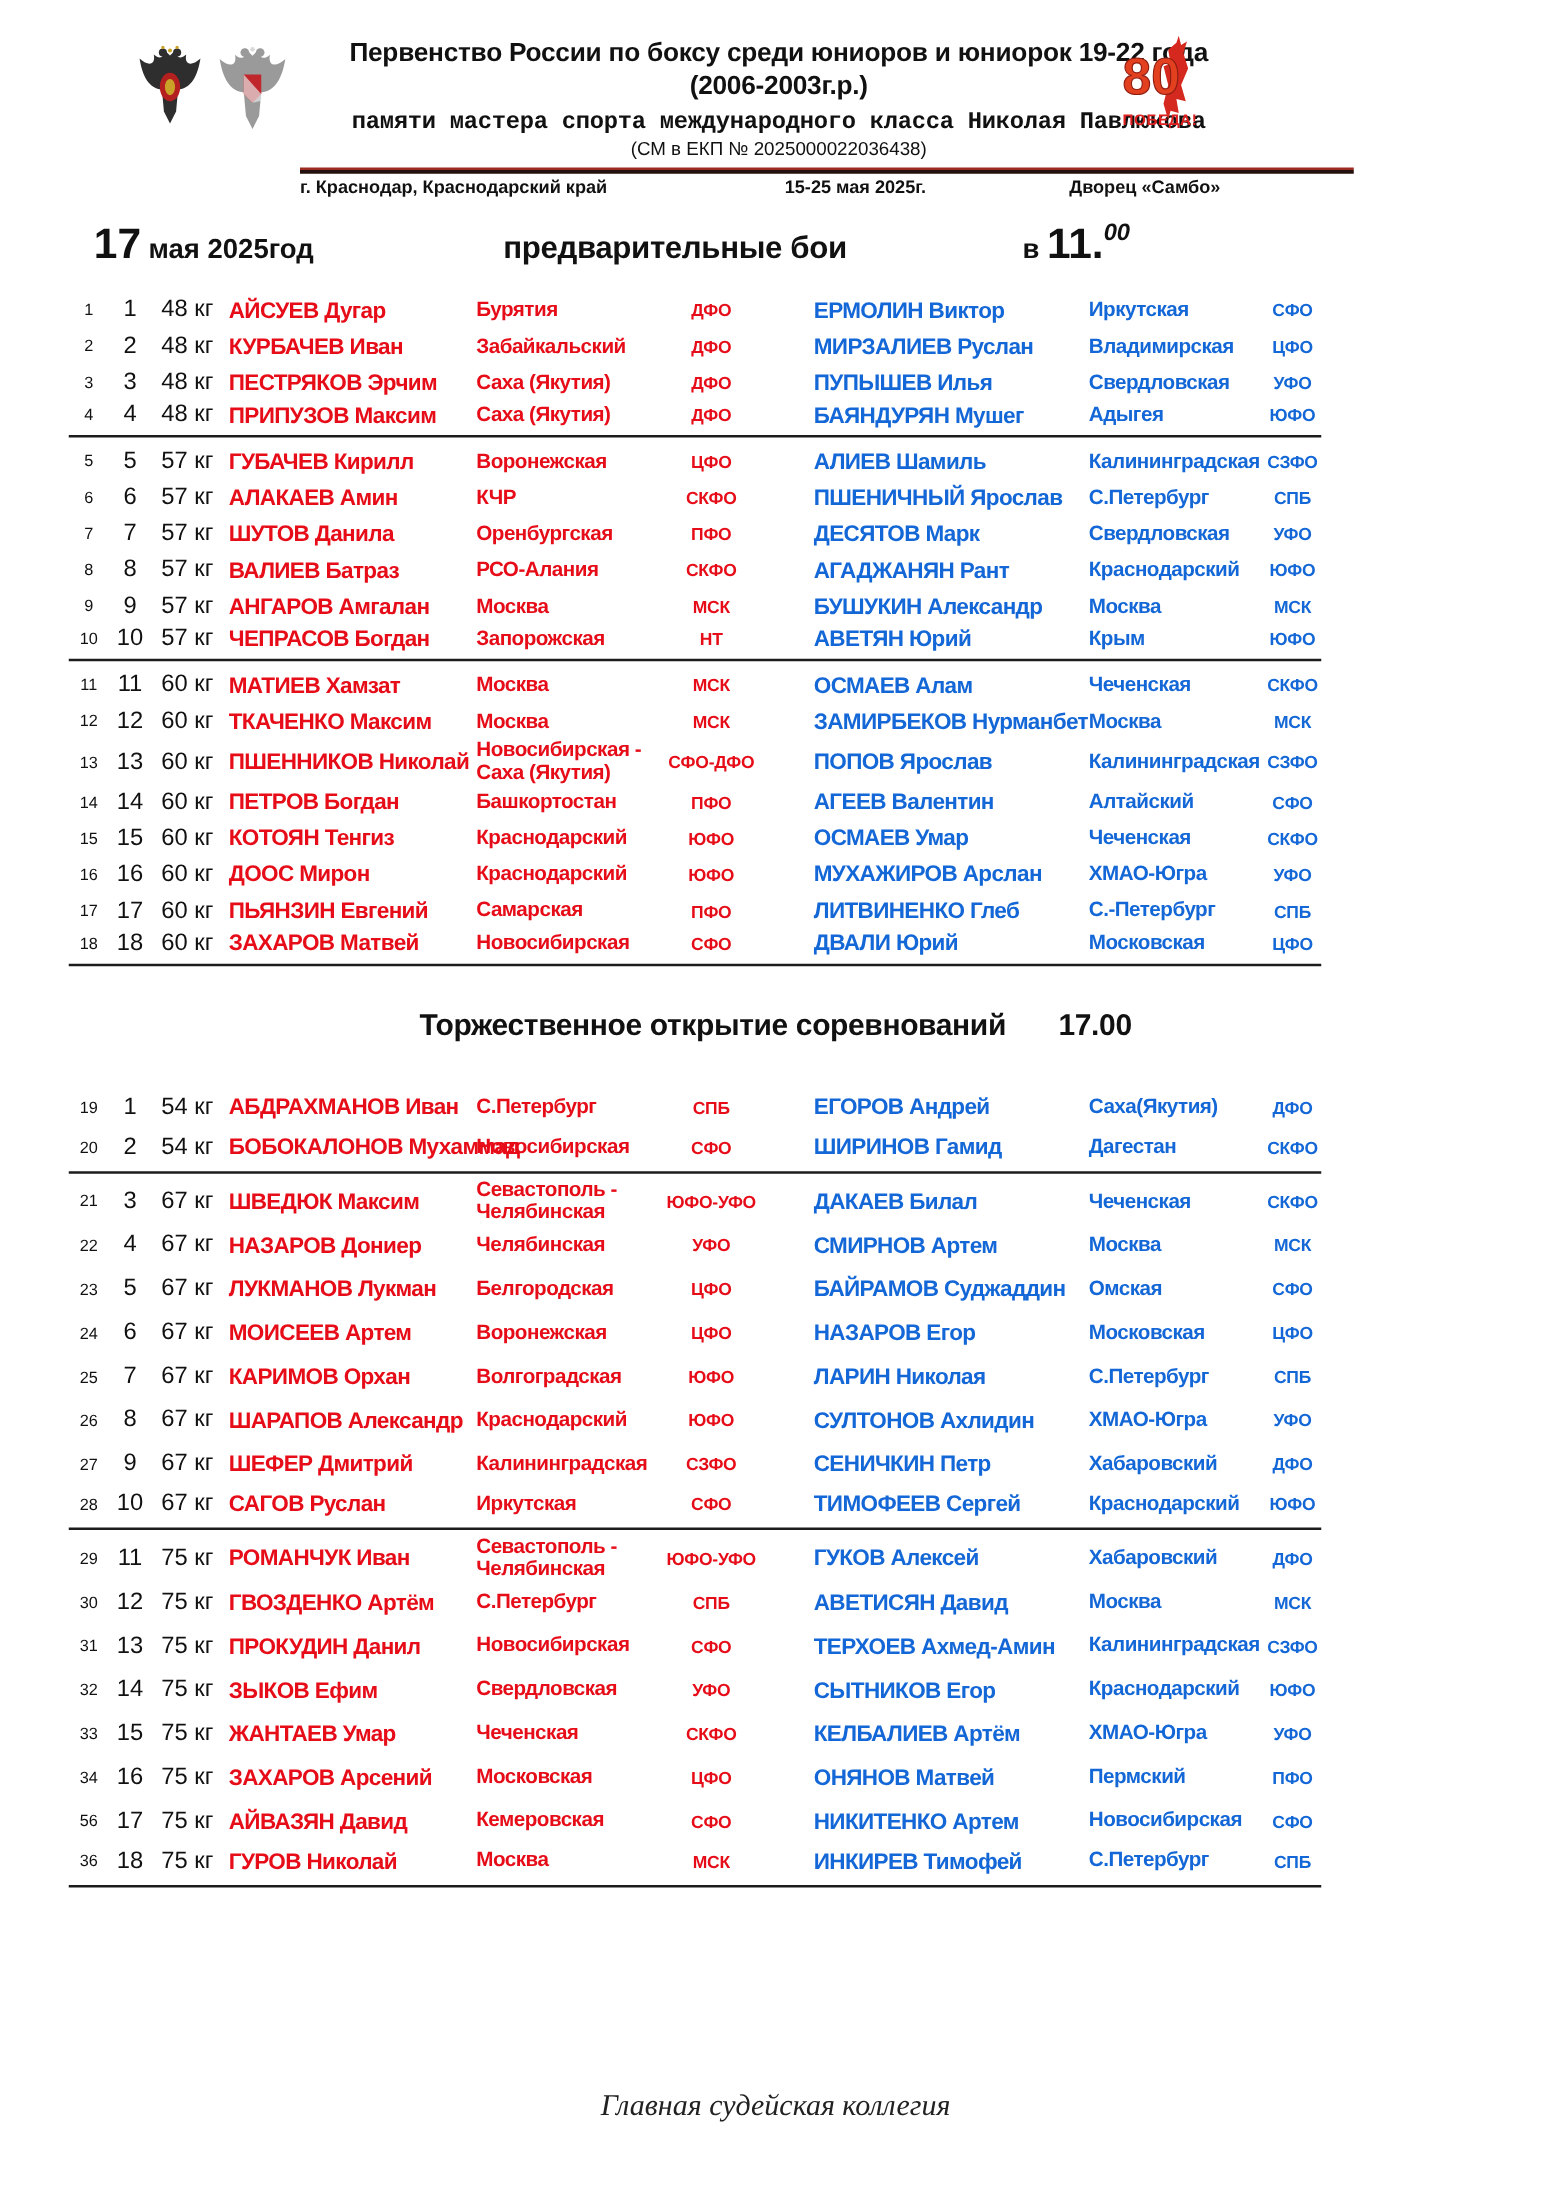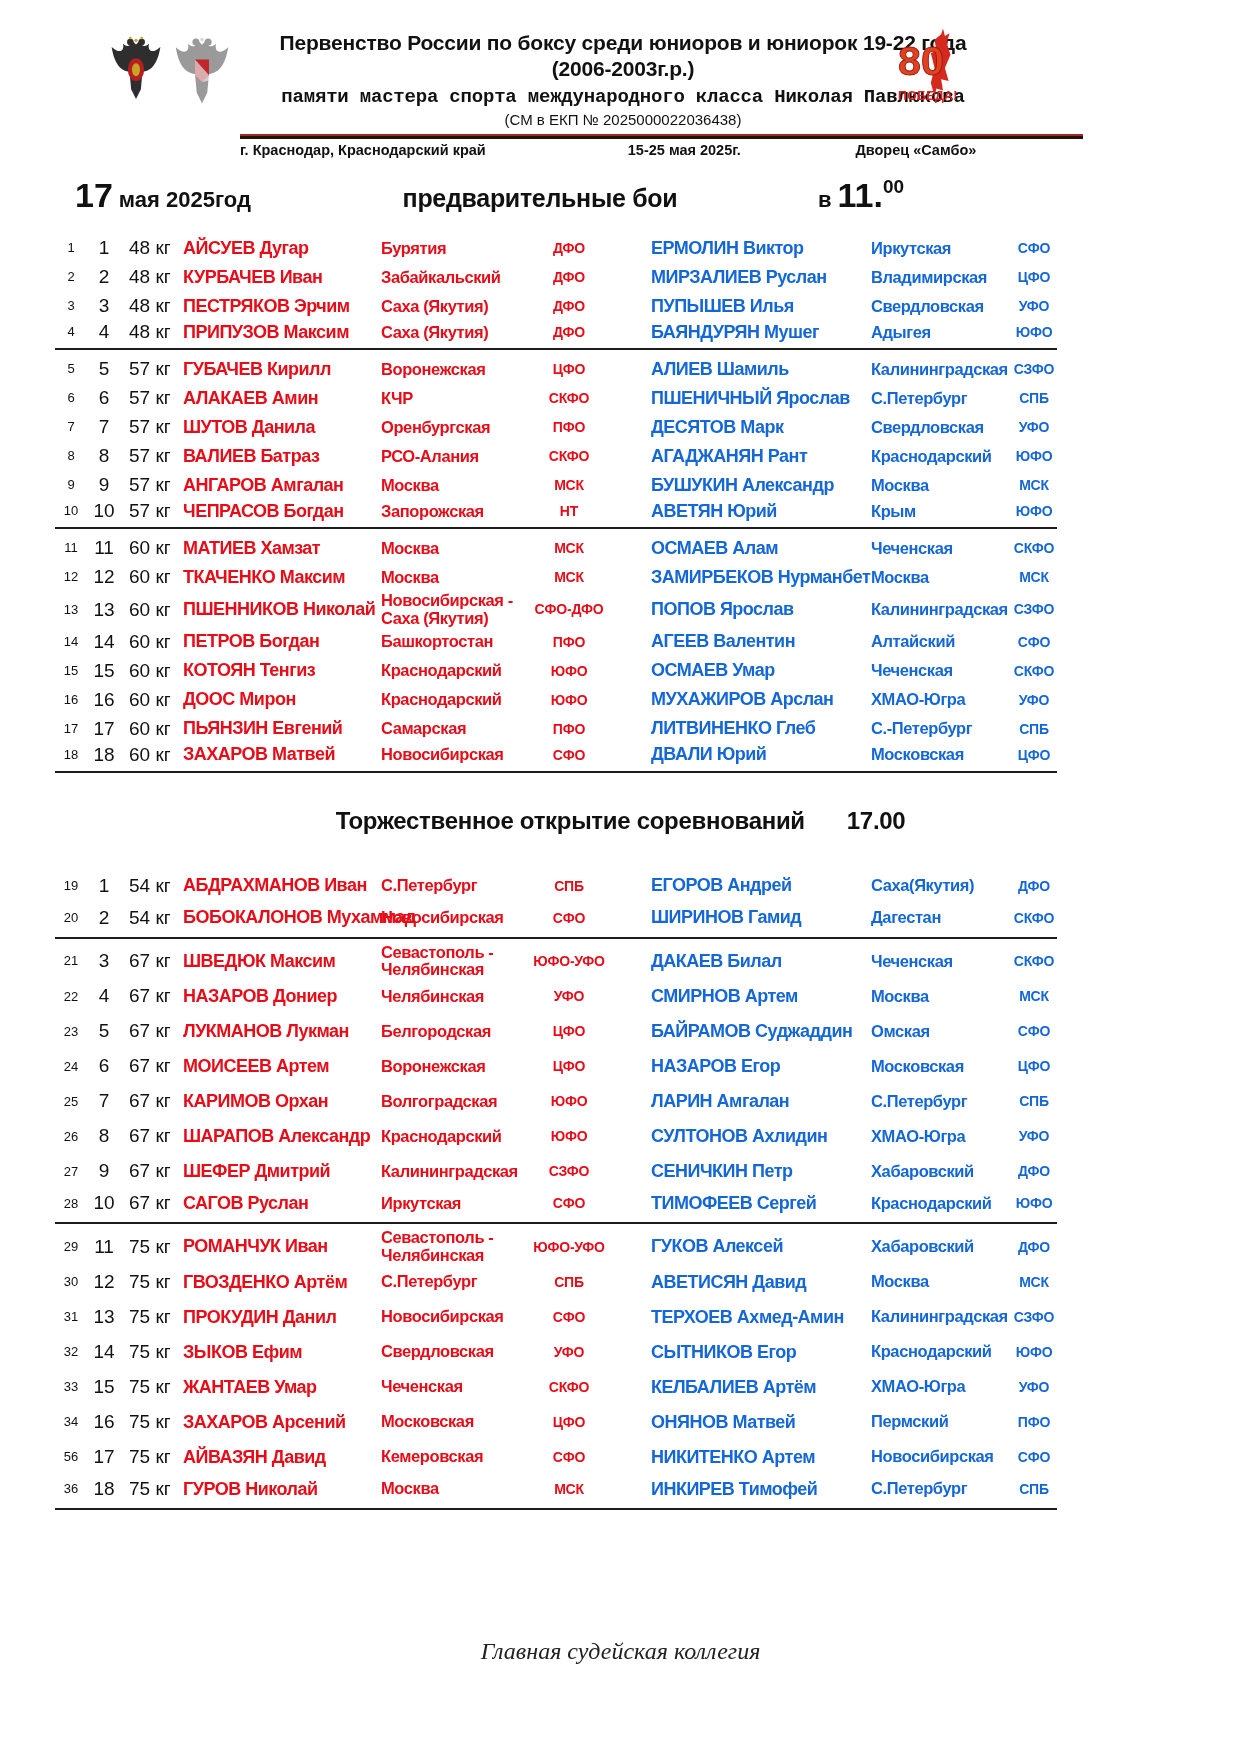--- a/index.html
+++ b/index.html
@@ -37,21 +37,21 @@
   
   .session1{position:relative;height:52px;margin-top:16px;}
   .s1-date{position:absolute;left:75px;top:2px;white-space:nowrap;}
   .s1-day{font-size:34px;font-weight:bold;}
   .s1-rest{font-size:22px;font-weight:bold;margin-left:6px;}
   .s1-title{position:absolute;left:320px;top:10px;width:440px;text-align:center;
     font-size:25px;font-weight:bold;letter-spacing:-0.3px;}
   .s1-time{position:absolute;left:818px;top:2px;white-space:nowrap;}
   .s1-time .pfx{font-size:22px;font-weight:bold;margin-right:6px;}
   .s1-time .main{font-size:34px;font-weight:bold;}
-  .s1-time .sup{font-size:19px;font-weight:bold;vertical-align:14px;}
+  .s1-time .sup{font-size:19px;font-weight:bold;vertical-align:14px;font-style:italic;}
 
   
   .table{margin-left:55px;width:1002px;}
   #table1{margin-top:8px;}
   #table2{margin-top:34px;}
   .bout-row{
     display:grid;
     grid-template-columns:32px 34px 62px 198px 150px 76px 44px 220px 140px 46px;
     align-items:center;
   }
@@ -69,21 +69,21 @@
   .blue-t{color:var(--blue);}
 
   
   .session2{margin-top:34px;text-align:center;}
   .s2-line1{font-size:24px;font-weight:bold;letter-spacing:-0.3px;}
   .s2-line1 .tm{margin-left:42px;}
   .s2-line2{font-size:20px;font-weight:bold;margin-top:6px;letter-spacing:-0.3px;}
   .s2-line2 .tm{margin-left:14px;}
 
   
-  .footer{position:absolute;left:0;top:1638px;width:1241px;text-align:center;
+  .footer{position:absolute;left:0;top:1672px;width:1241px;text-align:center;
     font-family:"Liberation Serif",serif;font-style:italic;font-size:24px;color:#222;}
 </style>
 </head>
 <body>
 
 <div class="page">
 
   <div class="header">
     <div class="emblems">
       <span>
@@ -444,21 +444,21 @@
     <div class="c bokr blue-t">ЦФО</div>
   </div>
       <div class="bout-row">
     <div class="c gl">25</div>
     <div class="c bn">7</div>
     <div class="c wt">67 кг</div>
     <div class="c rname red-t">КАРИМОВ Орхан</div>
     <div class="c rreg red-t">Волгоградская</div>
     <div class="c rokr red-t">ЮФО</div>
     <div class="c spacer"></div>
-    <div class="c bname blue-t">ЛАРИН Амгалан</div>
+    <div class="c bname blue-t">ЛАРИН Николая</div>
     <div class="c breg blue-t">С.Петербург</div>
     <div class="c bokr blue-t">СПБ</div>
   </div>
       <div class="bout-row">
     <div class="c gl">26</div>
     <div class="c bn">8</div>
     <div class="c wt">67 кг</div>
     <div class="c rname red-t">ШАРАПОВ Александр</div>
     <div class="c rreg red-t">Краснодарский</div>
     <div class="c rokr red-t">ЮФО</div>

